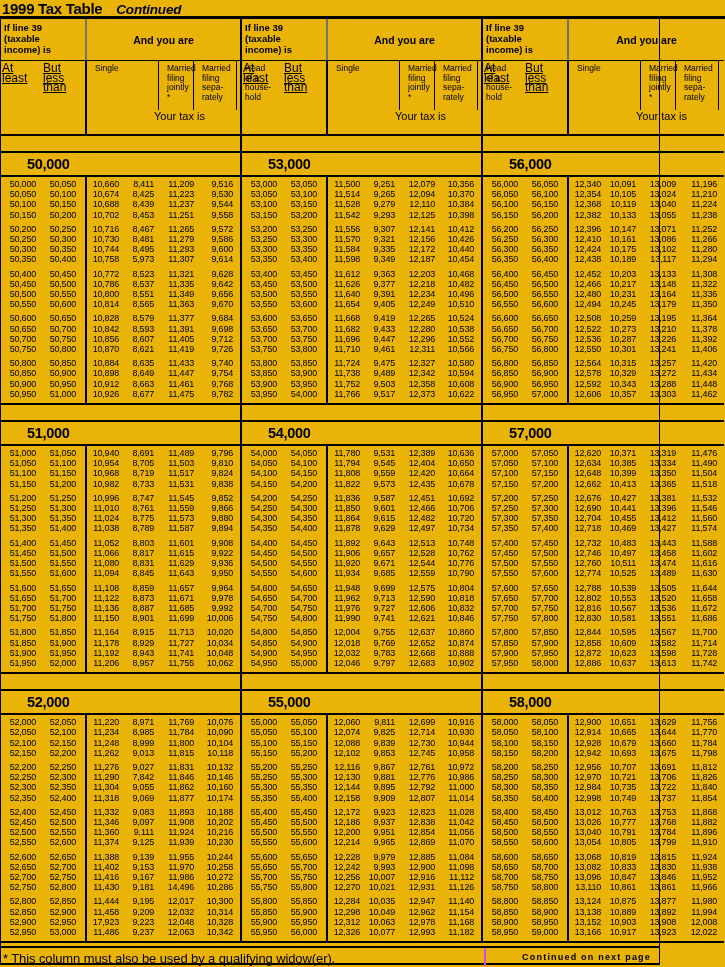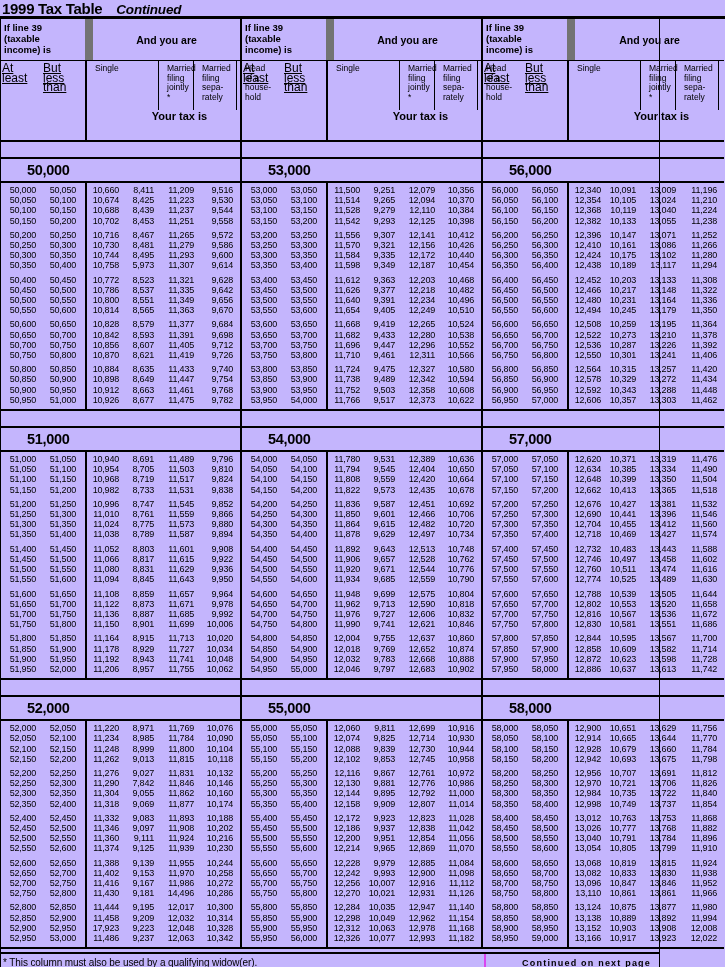--- a/index.html
+++ b/index.html
@@ -2,44 +2,44 @@
 <html><head>
 <meta charset="utf-8">
 <style>
   * { margin:0; padding:0; box-sizing:border-box; }
   html,body { background:#fff; }
   body {
     width:725px; height:967px; position:relative;
     font-family:"Liberation Sans", sans-serif; color:#000;
     -webkit-font-smoothing:none;
   }
-  .page { position:absolute; inset:0; background:#c4b5fd; }
+  .page { position:absolute; inset:0; background:#eab308; }
   .title-bar { position:absolute; top:0; left:2px; height:16px; white-space:nowrap; }
   .doc-title { font-size:15px; font-weight:bold; letter-spacing:-0.3px; }
   .doc-continued { font-size:13.5px; font-style:italic; font-weight:bold; margin-left:14px; letter-spacing:-0.2px; }
   .title-rule { position:absolute; top:16px; left:0; width:725px; height:3px; background:#000; }
 
   .table-wrap { position:absolute; top:19px; left:0; width:660px; border-left:1px solid #000; border-right:1px solid #000; }
   .cols { display:grid; grid-template-columns:241px 241px 241px; }
   .major-col { min-width:0; }
   .major-col.mc0, .major-col.mc1 { border-right:2px solid #000; }
 
   
   .col-header { border-bottom:2px solid #000; }
   .h-top { display:grid; grid-template-columns:84px 1fr; border-bottom:1px solid #000; height:42px; }
   .h-income { padding:3px 0 0 3px; font-size:9.5px; font-weight:bold; line-height:11px; width:70px; }
-  .h-youare { border-left:8px solid #737373; display:flex; align-items:center; justify-content:center; font-size:10.5px; font-weight:bold; }
+  .h-youare { border-left:2px solid #737373; display:flex; align-items:center; justify-content:center; font-size:10.5px; font-weight:bold; }
   .h-bottom { display:grid; grid-template-columns:84px 1fr; }
   .h-inc-labels { display:grid; grid-template-columns:41px 43px; padding-top:3px; }
   .h-inc-labels span { font-size:12px; line-height:9.5px; padding-left:1px;text-decoration:underline; }
   .h-right { border-left:2px solid #000; }
   .h-status { display:grid; grid-template-columns:37px 35px 43px 1fr; min-height:49px; }
   .st { font-size:8.5px; line-height:9.5px; padding:3px 1px 0 8px; }
   .st + .st { border-left:1px solid #000;margin-left:34px; }
-  .your-tax { text-align:center; font-weight:bold; font-size:11px; padding-bottom:18px; }
+  .your-tax { text-align:center; font-weight:normal; font-size:11px; padding-bottom:12px; }
 
   
   .section { margin-top:15px; }
   .band { border-top:2px solid #000; border-bottom:2px solid #000; height:26px;
           display:flex; align-items:center; padding-left:26px;
           font-size:14.5px; font-weight:bold; letter-spacing:-0.3px; }
   .rows { position:relative; padding:2px 0 4px; border-bottom:2px solid #000; }
   .rows::before { content:""; position:absolute; left:84px; top:0; bottom:0; width:2px; background:#000; }
   .row { display:grid; grid-template-columns:41px 43px 37px 35px 43px 1fr;
          font-size:9px; line-height:10.2px; letter-spacing:-0.2px; }
@@ -48,23 +48,23 @@
   .row .c0 { padding-right:6px; }
   .row .c1 { padding-right:9px; }
   .row .c2 { padding-right:3px; }
   .row .c3 { padding-right:3px; }
   .row .c4 { padding-right:6px; }
   .row .c5 { padding-right:7px; }
 
   
   .footer { margin-top:3px; display:grid; grid-template-columns:483px 1fr;
             border-top:2px solid #000; border-bottom:2px solid #000; height:19px; }
-  .foot-note { font-size:10px; padding:3px 0 0 2px; letter-spacing:-0.1px; }
+  .foot-note { font-size:13px; padding:3px 0 0 2px; letter-spacing:-0.1px; }
   .foot-cont { border-left:2px solid #d946ef; font-size:9px; font-weight:bold; text-align:right;
-               padding:4px 8px 0 0; letter-spacing:1.2px;text-decoration:underline; }
+               padding:4px 8px 0 0; letter-spacing:1.2px; }
 </style>
 </head>
 <body>
 
 <div class="page">
   <div class="title-bar">
     <span class="doc-title">1999 Tax Table</span><span class="doc-continued">Continued</span>
   </div>
   <div class="title-rule"></div>
 

